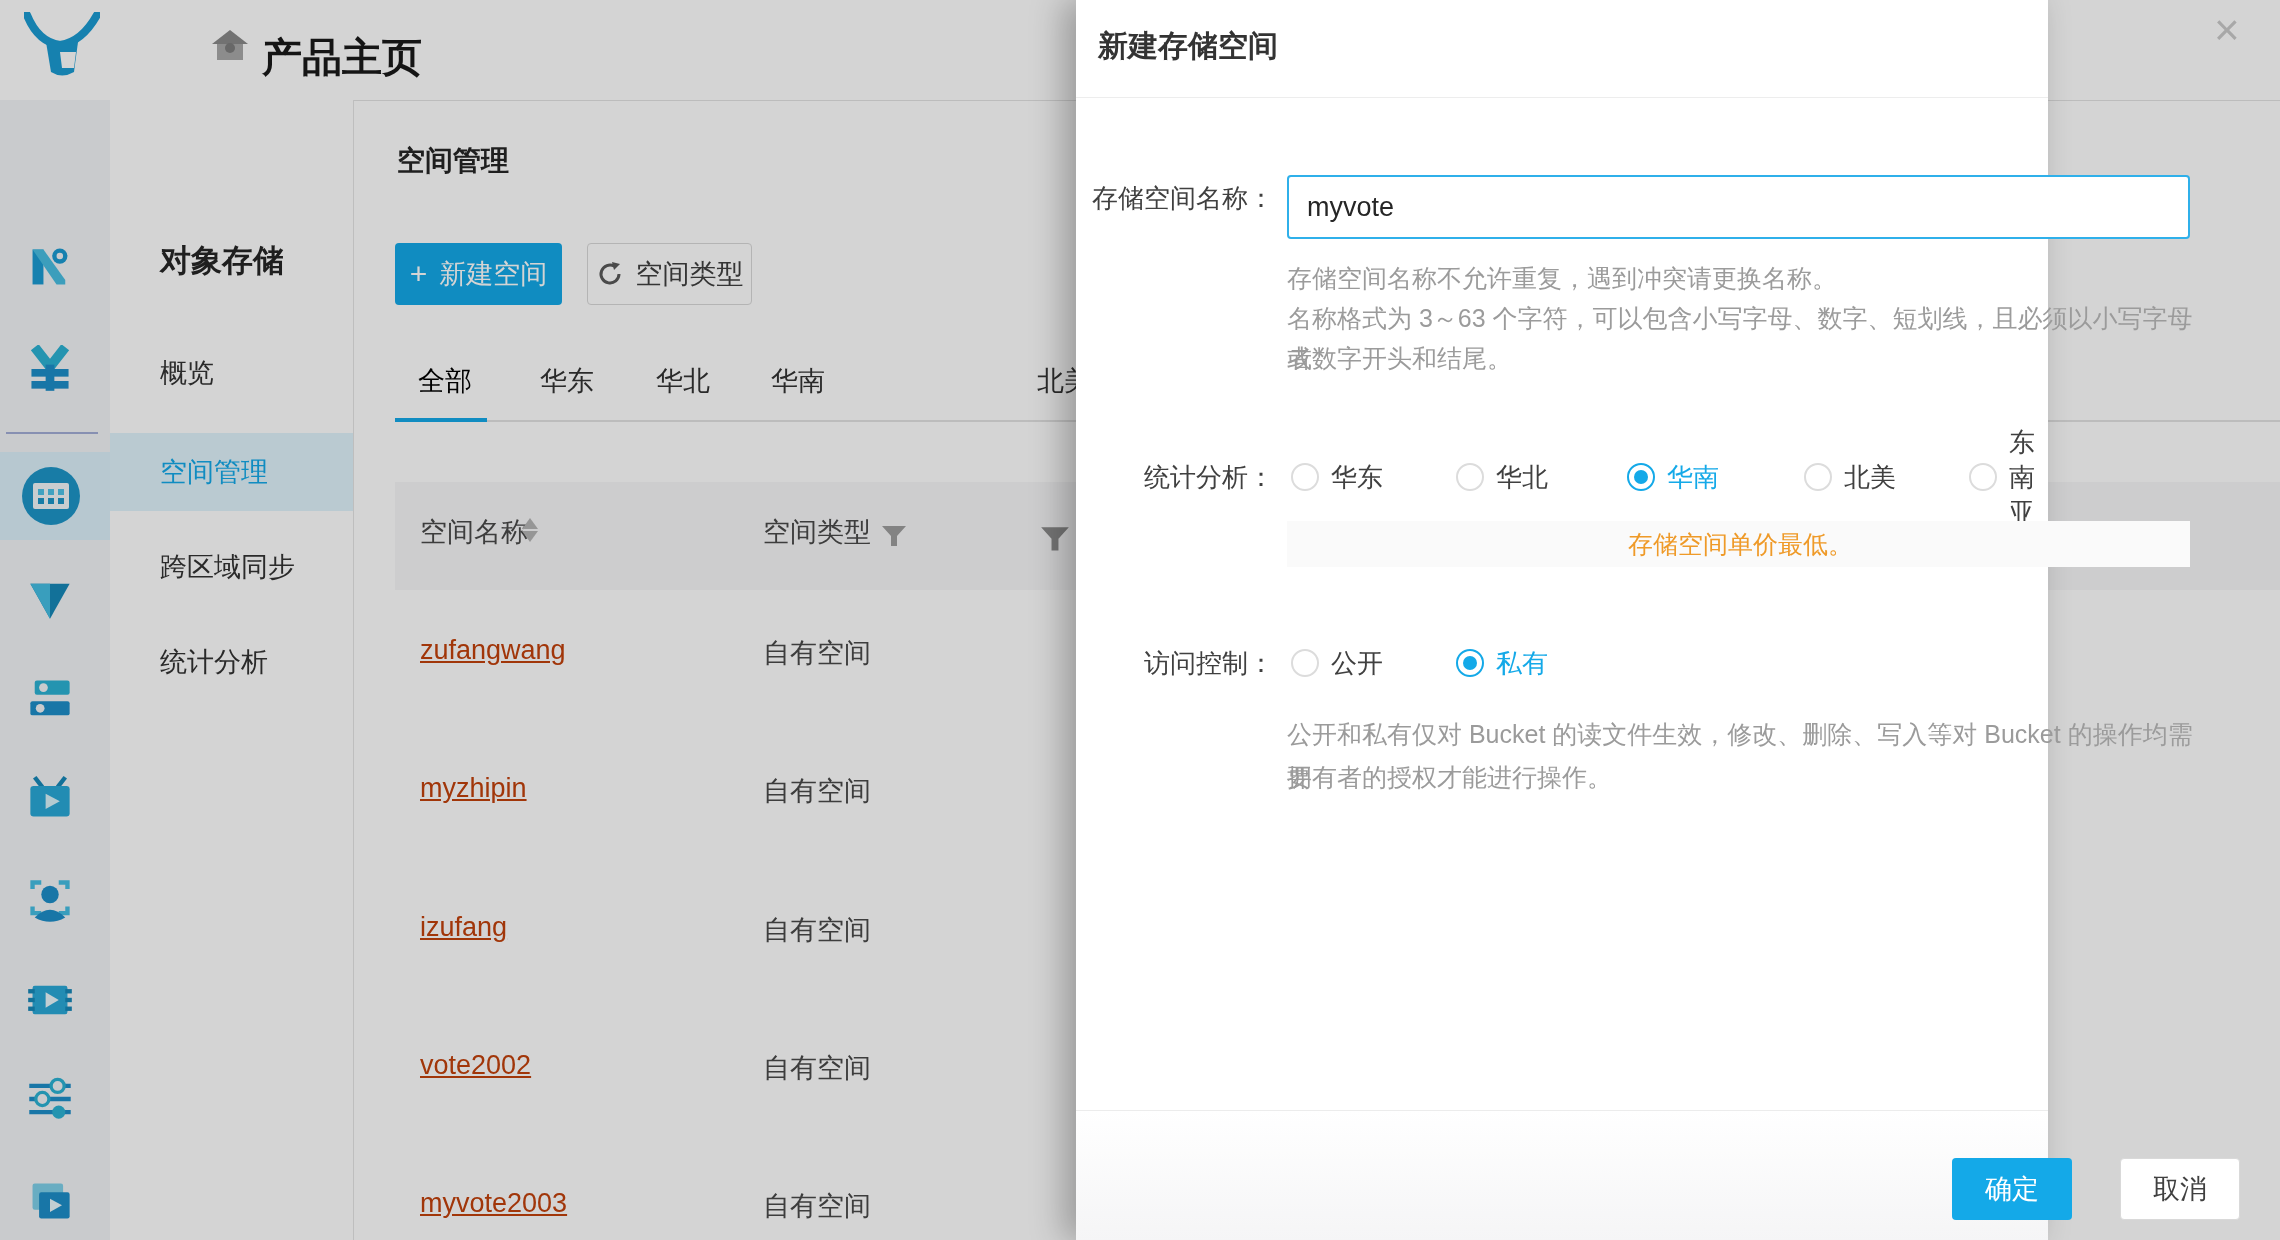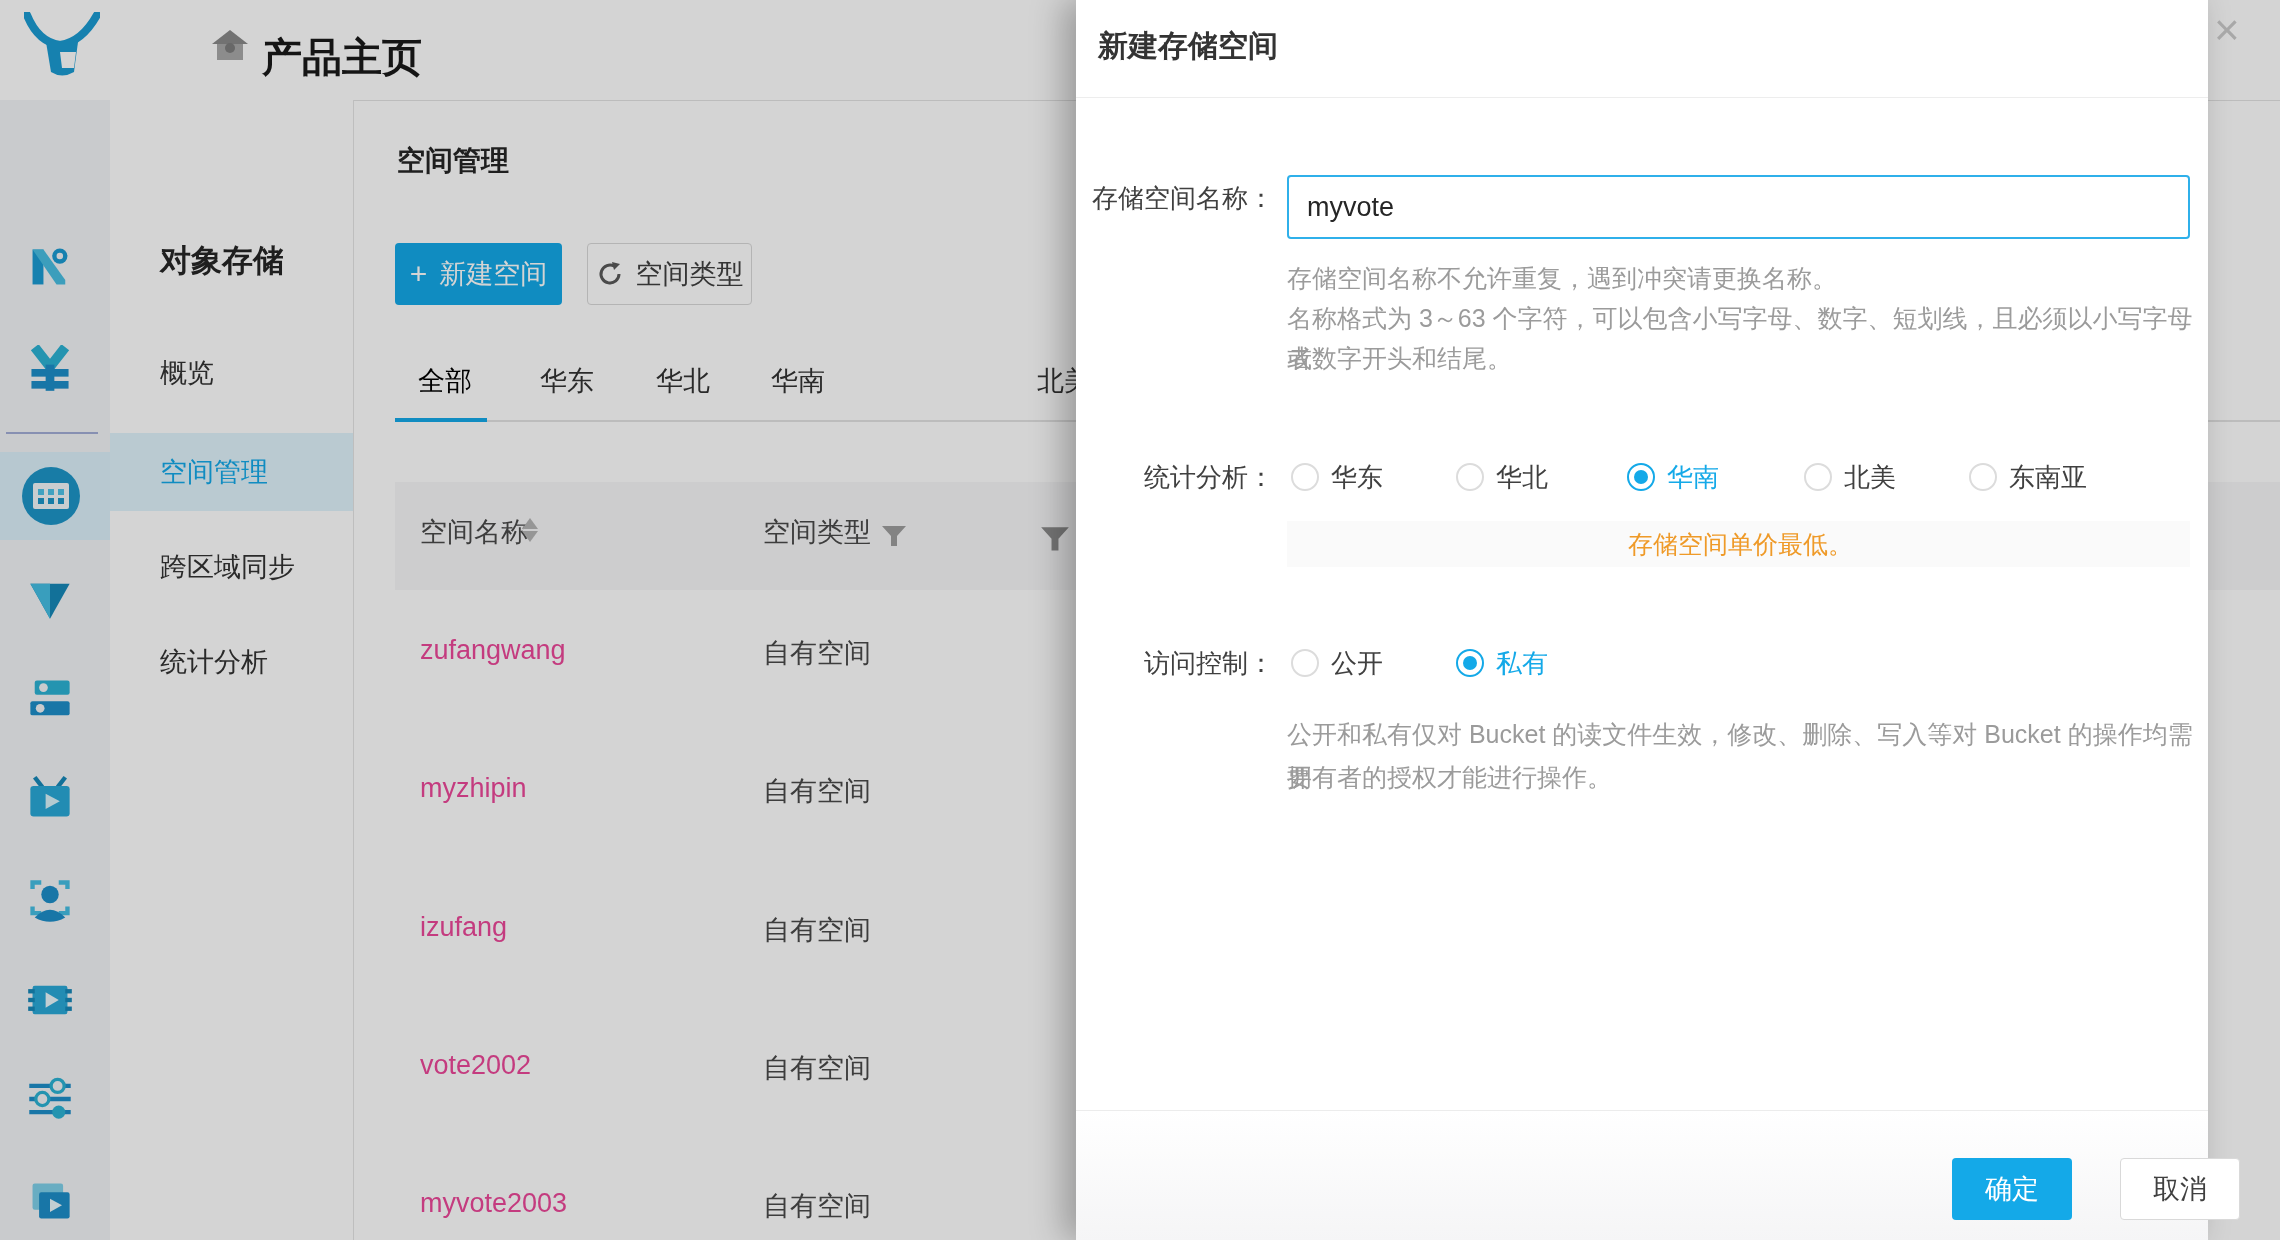--- a/index.html
+++ b/index.html
@@ -41,28 +41,28 @@
   .tabs-underline{position:absolute;left:395px;top:418px;width:92px;height:4px;background:#14a9e8;}
 
   .thead{position:absolute;left:395px;top:482px;width:1885px;height:108px;background:#f7f7f8;}
   .th{position:absolute;top:32px;font-size:27px;font-weight:500;color:#4a4a4a;}
   .sorter{position:absolute;left:127px;top:36px;display:flex;flex-direction:column;gap:2px;}
   .sorter i{width:0;height:0;border-left:8px solid transparent;border-right:8px solid transparent;}
   .sorter .up{border-bottom:11px solid #b5b5b5;}
   .sorter .dn{border-top:11px solid #b5b5b5;}
 
   .trow{position:absolute;left:395px;width:1885px;height:44px;}
-  .trow .name{position:absolute;left:25px;top:0;font-size:27px;color:#ec4899;cursor:pointer;}
+  .trow .name{position:absolute;left:25px;top:0;font-size:27px;color:#c2410c;cursor:pointer;text-decoration:underline;}
   .trow .type{position:absolute;left:368px;top:0;font-size:27px;color:#4a4a4a;}
 
   
   .overlay{position:absolute;inset:0;background:rgba(0,0,0,0.17);z-index:50;}
 
   
-  .dialog{position:absolute;left:1076px;top:0;width:1132px;height:1240px;background:#fff;z-index:100;
+  .dialog{position:absolute;left:1076px;top:0;width:972px;height:1240px;background:#fff;z-index:100;
           box-shadow:-12px 0 32px rgba(0,0,0,0.28);}
   .dlg-header{position:absolute;left:0;top:0;width:100%;height:97px;border-bottom:1px solid #ededed;}
   .dlg-title{position:absolute;left:22px;top:26px;font-size:30px;font-weight:600;color:#333;}
   .dlg-close{position:absolute;left:1138px;top:8px;font-size:44px;font-weight:300;color:#a8a8a8;
              cursor:pointer;line-height:1;}
   .fld-label{position:absolute;left:0;width:198px;text-align:right;font-size:26px;color:#404040;}
   .name-input{position:absolute;left:211px;top:175px;width:903px;height:64px;box-sizing:border-box;
               border:2px solid #2fb0ea;border-radius:4px;font-size:27px;color:#262626;padding:0 18px;
               outline:none;font-family:inherit;background:#fff;}
   .help-line{position:absolute;left:211px;width:930px;font-size:25px;line-height:40px;color:#9b9b9b;}

